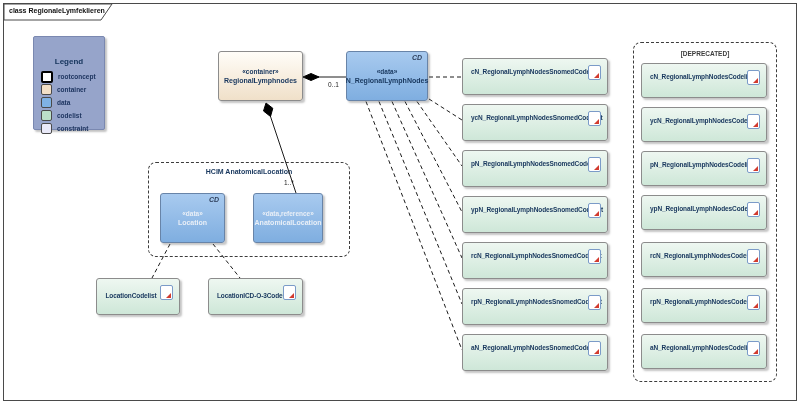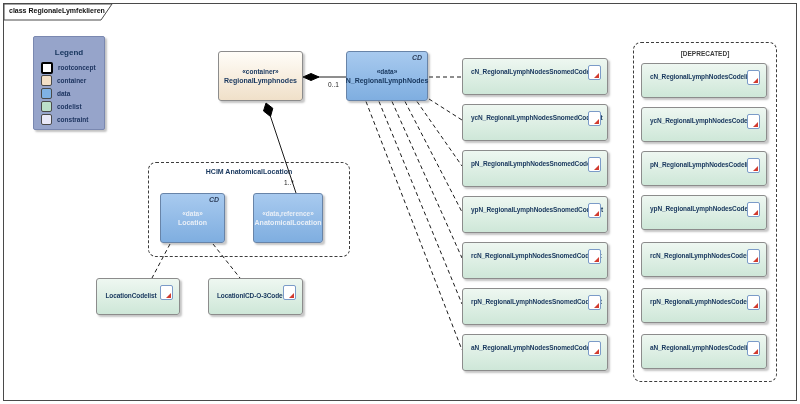--- a/index.html
+++ b/index.html
@@ -5,21 +5,21 @@
   html,body{margin:0;padding:0;background:#ffffff;}
   .stage{position:relative;width:800px;height:404px;background:#ffffff;overflow:hidden;
          font-family:"Liberation Sans",sans-serif;}
   .frame{position:absolute;left:3px;top:3px;width:792px;height:396px;border:1px solid #4a4a4a;}
   .overlay{position:absolute;left:0;top:0;width:800px;height:404px;pointer-events:none;}
   .tab-label{position:absolute;left:9px;top:7px;font-size:7px;font-weight:bold;color:#111;}
 
   
   .legend{position:absolute;left:33px;top:36px;width:70px;height:92px;background:#96A4CA;
           border:1px solid #7A88B0;border-radius:2px;box-shadow:2px 2px 2px rgba(80,80,80,.35);}
-  .legend-title{text-align:center;font-size:8px;font-weight:bold;color:#14335B;margin-top:11px;margin-bottom:4px;}
+  .legend-title{text-align:center;font-size:8px;font-weight:bold;color:#14335B;margin-top:20px;margin-bottom:4px;}
   .legend-row{display:flex;align-items:center;gap:5px;padding-left:7px;height:13px;}
   .swatch{width:9px;height:9px;border:1px solid #4a4a4a;border-radius:2px;flex:0 0 auto;background:#fff;}
   .swatch.root{border:2px solid #000;width:8px;height:8px;}
   .legend-row span.lbl{font-size:6.5px;font-weight:bold;color:#1E3560;}
 
   
   .node{position:absolute;border-radius:3px;box-shadow:2px 2px 2px rgba(90,90,90,.35);box-sizing:border-box;}
   .cream{background:linear-gradient(180deg,#FFFDF8 0%,#F0E0C9 100%);border:1px solid #8c8c8c;}
   .blue{background:linear-gradient(180deg,#A8CAEF 0%,#7FAEE0 100%);border:1px solid #6884A8;}
   .green{background:linear-gradient(180deg,#EEF7F1 0%,#CEE7D8 100%);border:1px solid #8c8c8c;}

